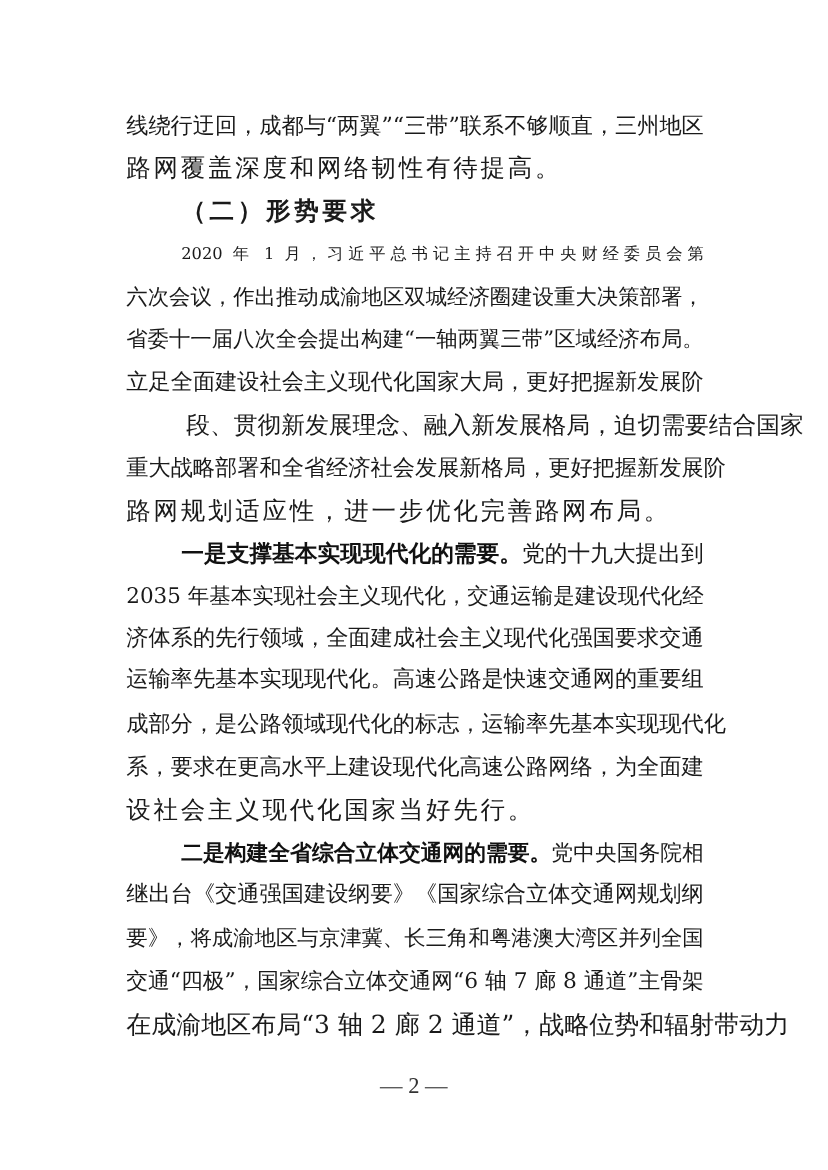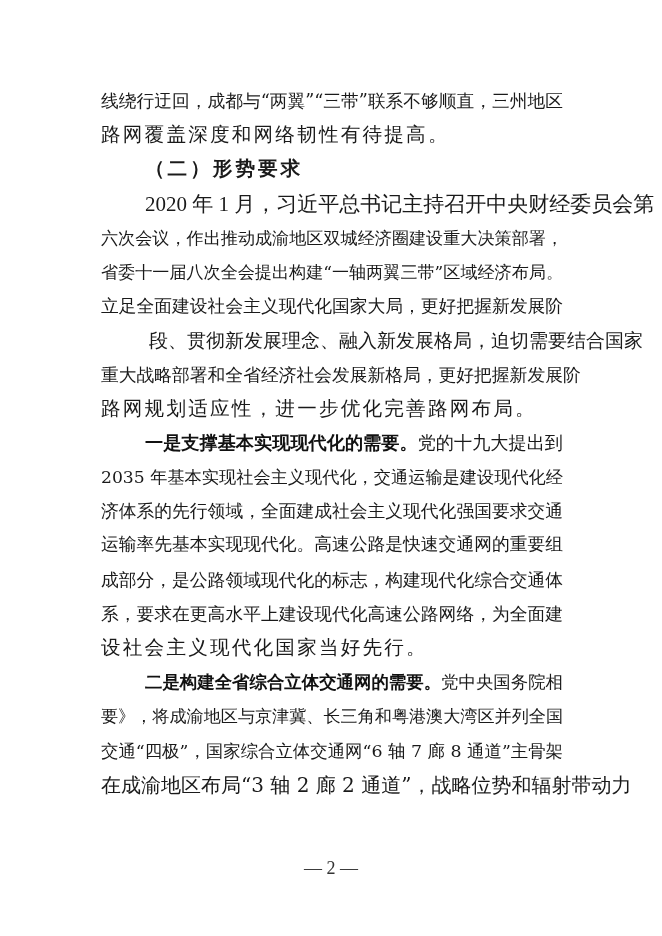--- a/index.html
+++ b/index.html
@@ -74,21 +74,21 @@
       <span>线绕行迂回，成都与“两翼”“三带”联系不够顺直，三州地区</span>
     </div>
     <div class="line">
       <span>路网覆盖深度和网络韧性有待提高。</span>
     </div>
 
     <div class="line indent heading">
       <span>（二）形势要求</span>
     </div>
 
-    <div class="line indent justify" style="font-size: 21px; font-family: Liberation Serif, serif;">
+    <div class="line indent justify" style="font-size: 13px;">
       <span>2020 年 1 月，习近平总书记主持召开中央财经委员会第</span>
     </div>
     <div class="line justify" style="font-size: 17.1166px;">
       <span>六次会议，作出推动成渝地区双城经济圈建设重大决策部署，</span>
     </div>
     <div class="line justify" style="font-size: 17.1019px;">
       <span>省委十一届八次全会提出构建“一轴两翼三带”区域经济布局。</span>
     </div>
     <div class="line justify" style="font-size: 17.7749px;">
       <span>立足全面建设社会主义现代化国家大局，更好把握新发展阶</span>
@@ -109,31 +109,34 @@
     <div class="line justify" style="font-size: 17.204px;">
       <span>2035 年基本实现社会主义现代化，交通运输是建设现代化经</span>
     </div>
     <div class="line justify" style="font-size: 17.7749px;">
       <span>济体系的先行领域，全面建成社会主义现代化强国要求交通</span>
     </div>
     <div class="line justify" style="font-size: 17.7749px; font-family: Liberation Mono, monospace;">
       <span>运输率先基本实现现代化。高速公路是快速交通网的重要组</span>
     </div>
     <div class="line justify" style="font-size: 17.7749px;">
-      <span>成部分，是公路领域现代化的标志，构建现代化综合交通体</span>
+      <span>成部分，是公路领域现代化的标志，运输率先基本实现现代化</span>
     </div>
     <div class="line justify" style="font-size: 17.7749px;">
       <span>系，要求在更高水平上建设现代化高速公路网络，为全面建</span>
     </div>
     <div class="line">
       <span>设社会主义现代化国家当好先行。</span>
     </div>
 
     <div class="line indent justify" style="font-size: 17.4222px;">
       <span class="bold">二是构建全省综合立体交通网的需要。</span><span>党中央国务院相</span>
+    </div>
+    <div class="line justify" style="font-size: 17.7749px;">
+      <span>继出台《交通强国建设纲要》《国家综合立体交通网规划纲</span>
     </div>
     <div class="line justify" style="font-size: 17.1166px;">
       <span>要》，将成渝地区与京津冀、长三角和粤港澳大湾区并列全国</span>
     </div>
     <div class="line justify" style="font-size: 17.4112px;">
       <span>交通“四极”，国家综合立体交通网“6 轴 7 廊 8 通道”主骨架</span>
     </div>
     <div class="line justify" style="font-size: 20px;">
       <span>在成渝地区布局“3 轴 2 廊 2 通道”，战略位势和辐射带动力</span>
     </div>

